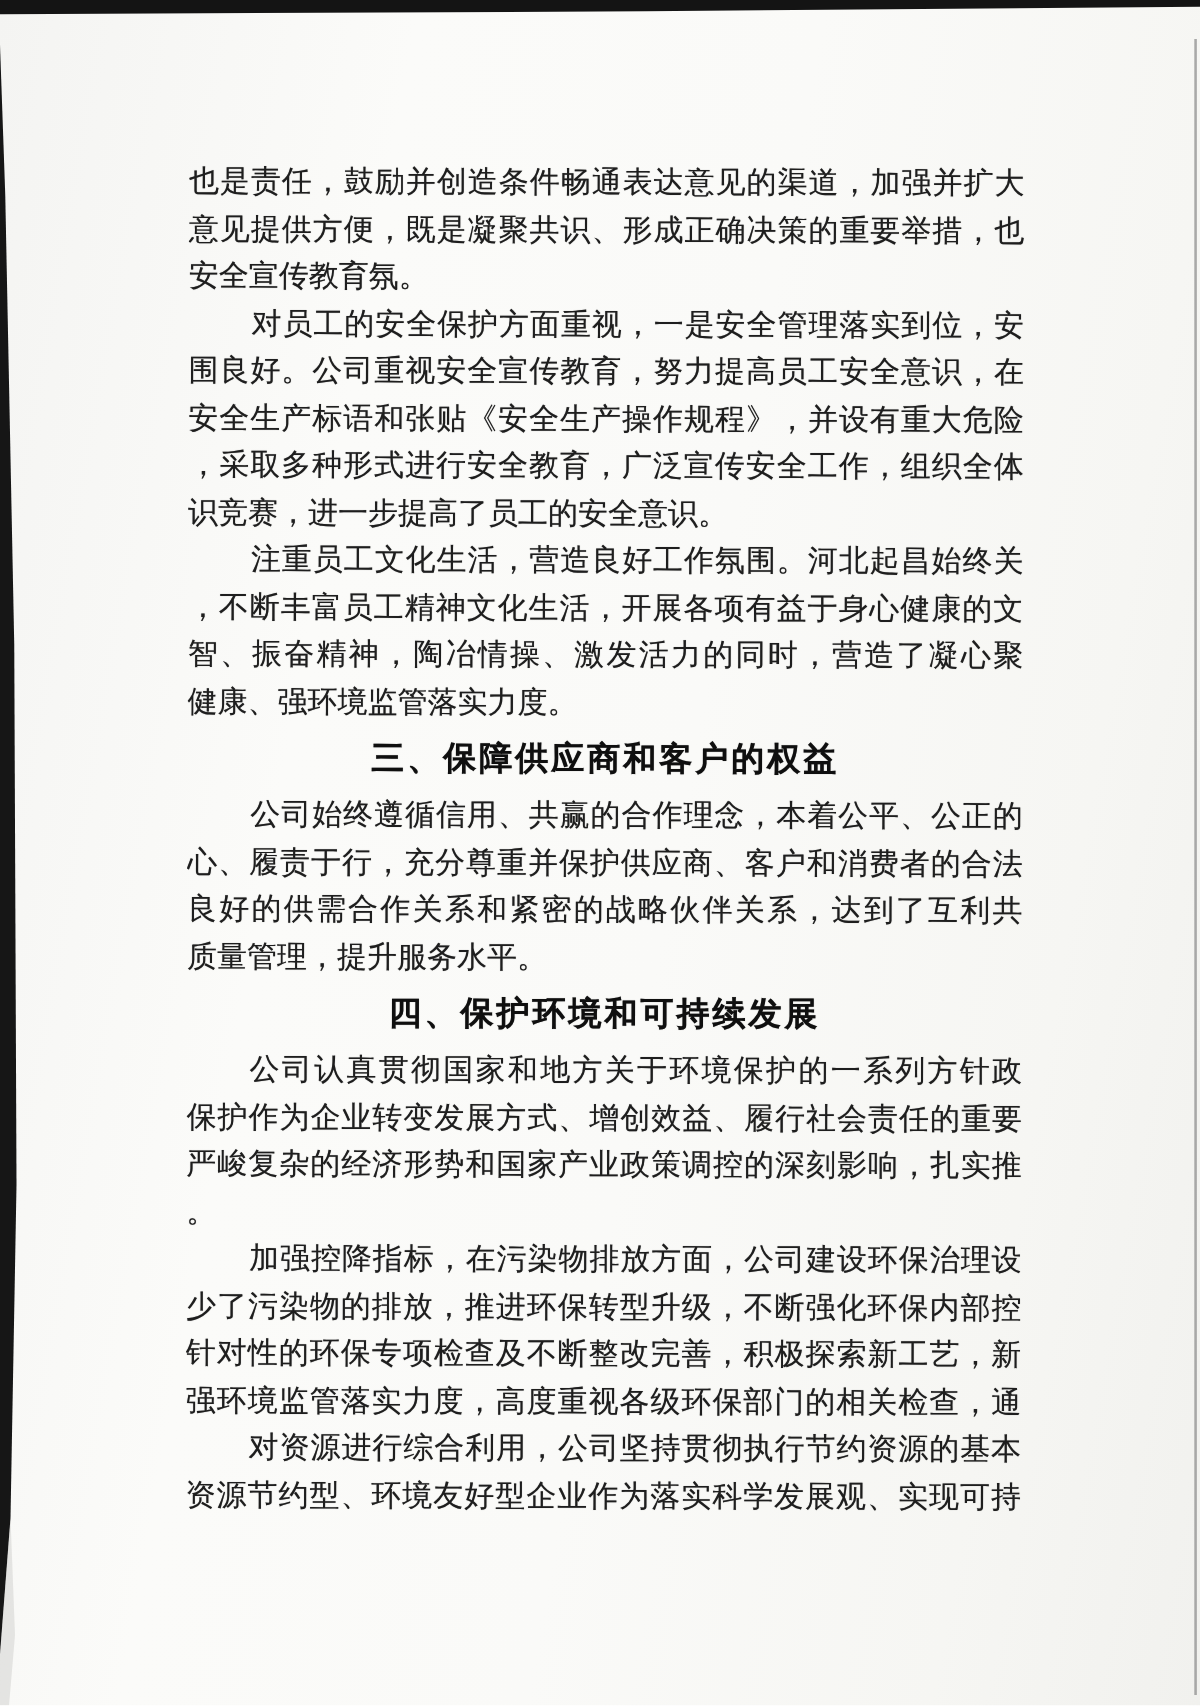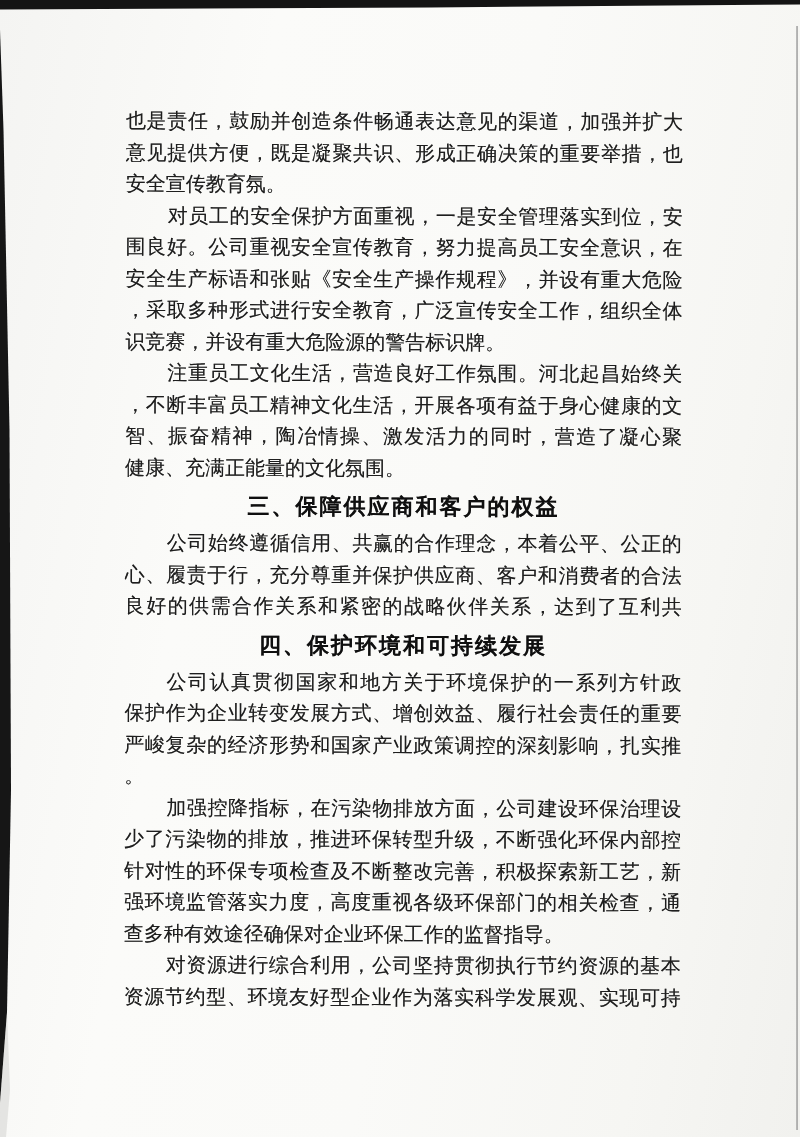--- a/index.html
+++ b/index.html
@@ -77,53 +77,53 @@
       <p class="ln full">也是责任，鼓励并创造条件畅通表达意见的渠道，加强并扩大企业事务公开表达</p>
       <p class="ln full">意见提供方便，既是凝聚共识、形成正确决策的重要举措，也是增强员工责任</p>
       <p class="ln">安全宣传教育氛。</p>
     </section>
 
     <section>
       <p class="ln full ind">对员工的安全保护方面重视，一是安全管理落实到位，安全宣传教育氛</p>
       <p class="ln full">围良好。公司重视安全宣传教育，努力提高员工安全意识，在生产车间悬挂</p>
       <p class="ln full">安全生产标语和张贴《安全生产操作规程》，并设有重大危险源的警告标识牌</p>
       <p class="ln full">，采取多种形式进行安全教育，广泛宣传安全工作，组织全体员工参与安全知</p>
-      <p class="ln">识竞赛，并设有重大危险源的警告标识牌。</p>
+      <p class="ln">识竞赛，进一步提高了员工的安全意识。</p>
     </section>
 
     <section>
       <p class="ln full ind">注重员工文化生活，营造良好工作氛围。河北起昌始终关注员工身心健康</p>
       <p class="ln full">，不断丰富员工精神文化生活，开展各项有益于身心健康的文体活动，在强身益</p>
       <p class="ln full">智、振奋精神，陶冶情操、激发活力的同时，营造了凝心聚力、团结友爱、积极</p>
-      <p class="ln">健康、充满正能量的文化氛围。</p>
+      <p class="ln">健康、强环境监管落实力度。</p>
     </section>
 
     <h2 class="heading">三、保障供应商和客户的权益</h2>
 
     <section>
       <p class="ln full ind">公司始终遵循信用、共赢的合作理念，本着公平、公正的宗旨，立责于</p>
       <p class="ln full">心、履责于行，充分尊重并保护供应商、客户和消费者的合法权益，建立起了</p>
       <p class="ln full">良好的供需合作关系和紧密的战略伙伴关系，达到了互利共赢。公司坚持加强</p>
+      <p class="ln">质量管理，提升服务水平。</p>
     </section>
 
     <h2 class="heading">四、保护环境和可持续发展</h2>
 
     <section>
       <p class="ln full ind">公司认真贯彻国家和地方关于环境保护的一系列方针政策，把加强环境</p>
       <p class="ln full">保护作为企业转变发展方式、增创效益、履行社会责任的重要手段，努力克服</p>
       <p class="ln full">严峻复杂的经济形势和国家产业政策调控的深刻影响，扎实推进公司环保工作</p>
       <p class="ln">。</p>
     </section>
 
     <section>
       <p class="ln full ind">加强控降指标，在污染物排放方面，公司建设环保治理设备，极大地减</p>
       <p class="ln full">少了污染物的排放，推进环保转型升级，不断强化环保内部控制，适时开展有</p>
       <p class="ln full">针对性的环保专项检查及不断整改完善，积极探索新工艺，新技术。不断加</p>
       <p class="ln full">强环境监管落实力度，高度重视各级环保部门的相关检查，通过企业自查、联</p>
-      <p class="ln">查多种有效途径确保对企业环保工作的监督指导。</p>
     </section>
 
     <section>
       <p class="ln full ind">对资源进行综合利用，公司坚持贯彻执行节约资源的基本国策，把建设</p>
       <p class="ln full">资源节约型、环境友好型企业作为落实科学发展观、实现可持续发展的头等大</p>
     </section>
 
   </main>
 </div>
 

